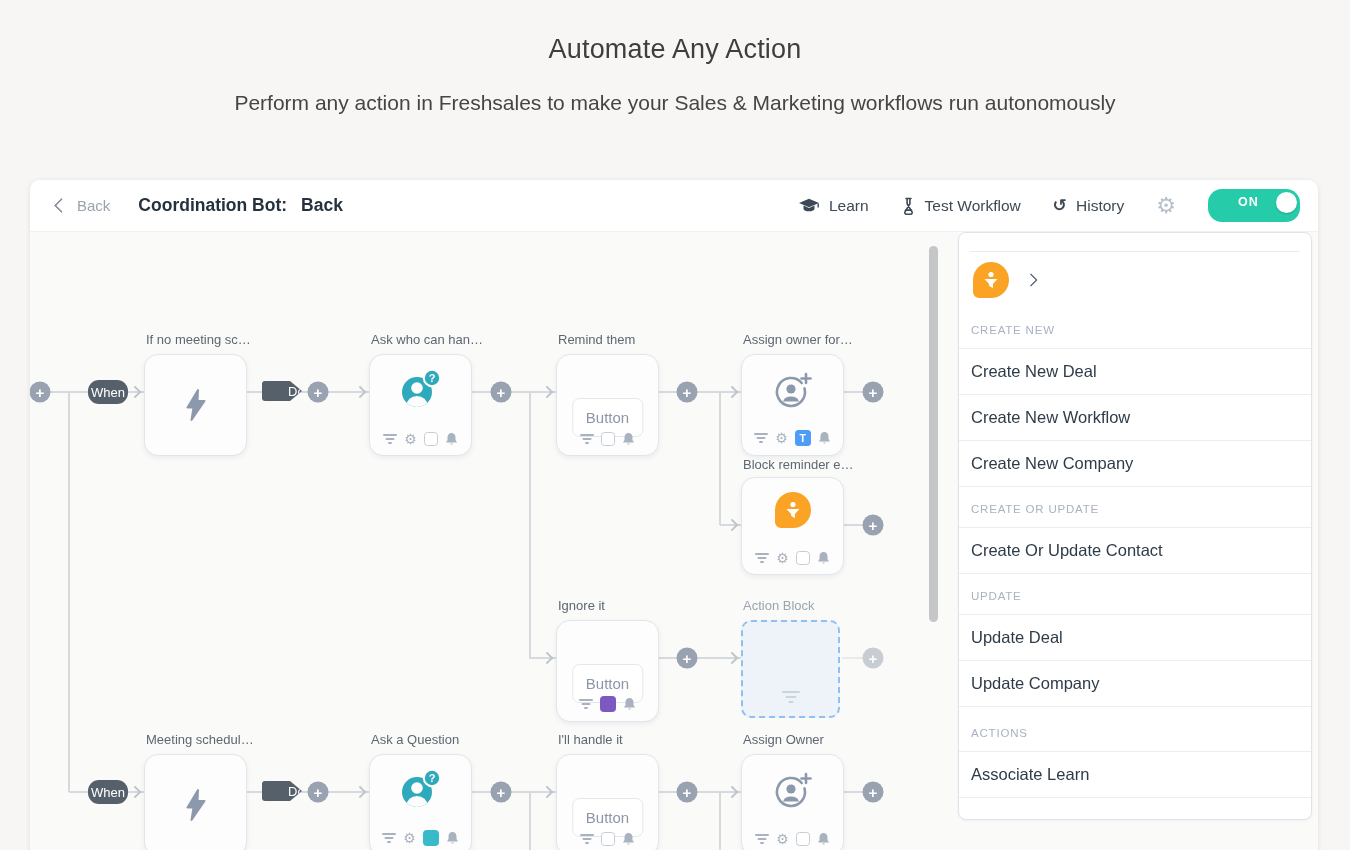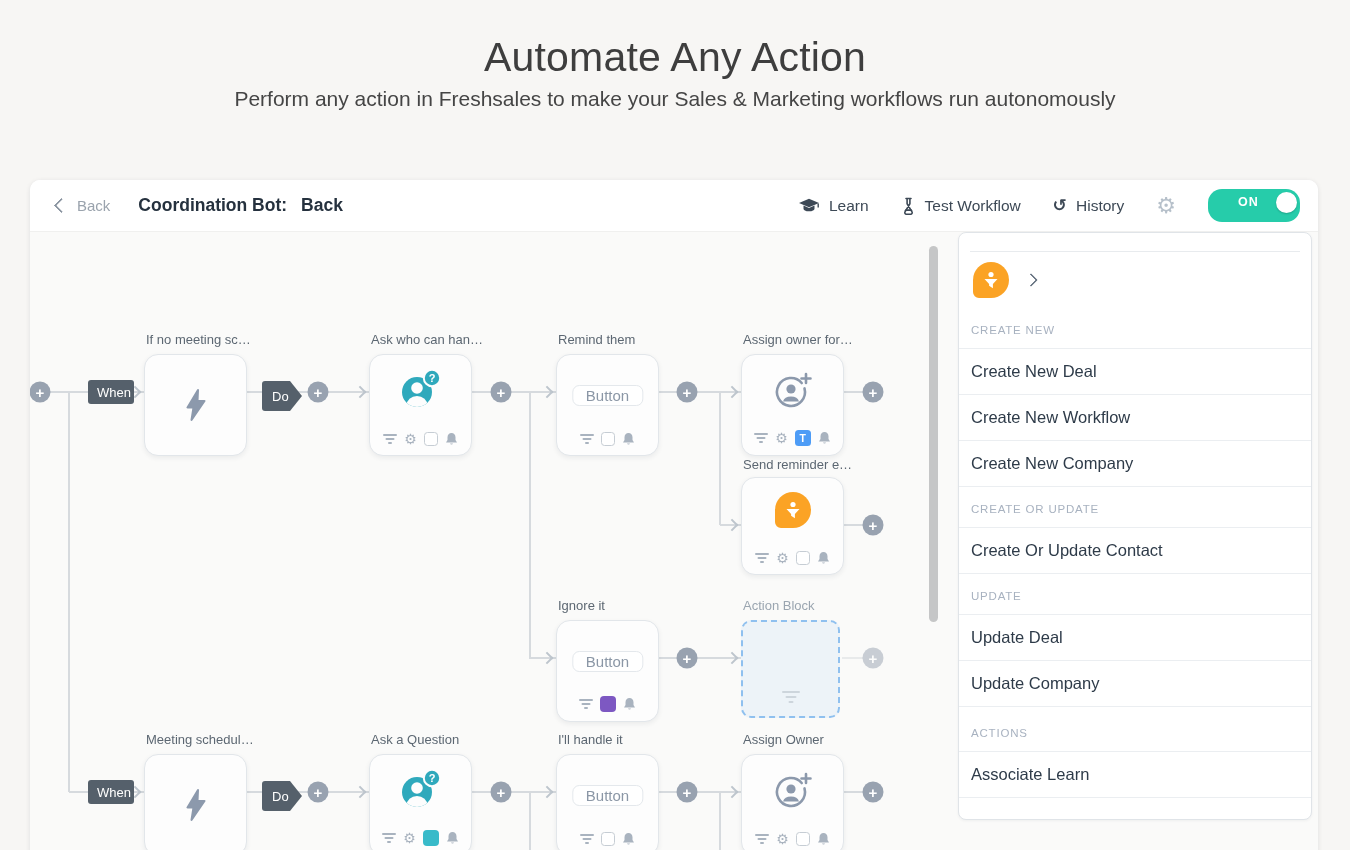--- a/index.html
+++ b/index.html
@@ -1,20 +1,20 @@
 <!DOCTYPE html>
 <html><head>
 <meta charset="utf-8">
 <style>
   html,body{margin:0;padding:0;}
   .stage{position:relative;width:1350px;height:850px;overflow:hidden;background:#f7f6f4;
          font-family:"Liberation Sans",sans-serif;}
   
   .hero{text-align:center;padding-top:34px;}
-  .hero h1{margin:0 0 4px;font-size:41px;font-weight:400;color:#3e3e3e;letter-spacing:.2px;}
+  .hero h1{margin:0 0 24px;font-size:27px;font-weight:400;color:#3e3e3e;letter-spacing:.2px;}
   .hero p{margin:4px auto;max-width:900px;font-size:21px;line-height:1.38;color:#454545;}
   
   .card{position:absolute;left:30px;top:180px;width:1288px;height:690px;background:#fff;
         border-radius:10px;box-shadow:0 1px 5px rgba(20,30,50,.10);}
   
   .toolbar{position:absolute;top:0;left:0;right:0;height:52px;display:flex;align-items:center;
            justify-content:space-between;padding:0 18px 0 26px;box-sizing:border-box;
            border-bottom:1px solid #f0f0ef;border-radius:10px 10px 0 0;background:#fff;z-index:5;}
   .tb-left{display:flex;align-items:center;gap:28px;}
   .back-btn{display:flex;align-items:center;gap:10px;color:#9aa3ad;font-size:15px;cursor:pointer;}
@@ -34,33 +34,33 @@
   .canvas{position:absolute;top:52px;left:0;right:0;bottom:0;background:#fafaf9;overflow:hidden;
           border-radius:0 0 10px 10px;}
   .hl{position:absolute;height:2px;background:#d6dade;}
   .vl{position:absolute;width:2px;background:#d6dade;}
   .faint{opacity:.5;}
   .plus{position:absolute;width:21px;height:21px;border-radius:50%;background:#98a2b0;
         transform:translate(-50%,-50%);display:flex;align-items:center;justify-content:center;cursor:pointer;}
   .plus::before{content:"+";color:#fff;font-size:15px;font-weight:700;line-height:1;margin-top:-1px;}
   .arr{position:absolute;width:7px;height:7px;border-top:2px solid #bdc5cd;border-right:2px solid #bdc5cd;
        transform:translate(-60%,-50%) rotate(45deg);}
-  .badge-when{position:absolute;width:40px;height:24px;background:#55606b;border-radius:3px;color:#fff;
-              font-size:13px;display:flex;align-items:center;justify-content:center;padding-left:6px;}
-  .tag-do{position:absolute;width:40px;height:30px;background:#55606b;color:#fff;font-size:13px;
-          display:flex;align-items:center;padding-left:10px;box-sizing:border-box;
+  .badge-when{position:absolute;width:40px;height:24px;background:#55606b;border-radius:11px;color:#fff;
+              font-size:13px;display:flex;align-items:center;justify-content:center;}
+  .tag-do{position:absolute;width:40px;height:20px;background:#55606b;color:#fff;font-size:13px;
+          display:flex;align-items:center;padding-left:26px;box-sizing:border-box;
           clip-path:polygon(0 0,70% 0,100% 50%,70% 100%,0 100%);border-radius:3px;}
   .node{position:absolute;width:101px;height:100px;background:#fdfdfd;border:1px solid #e2e6ea;
         border-radius:14px;box-shadow:0 2px 5px rgba(30,40,60,.07);cursor:pointer;}
   .nlabel{position:absolute;font-size:13px;color:#5c6772;white-space:nowrap;}
   .nlabel-muted{color:#9aa5b0;}
   .nicon-center{position:absolute;inset:0;display:flex;align-items:center;justify-content:center;}
   .nicon-top{position:absolute;top:13px;left:0;right:0;display:flex;justify-content:center;}
-  .chip{position:absolute;top:30px;left:50%;transform:translateX(-50%);border:1.5px solid #e4e8ec;
-        border-radius:7px;background:#fff;color:#8b97a6;font-size:15px;padding:1px 13px;white-space:nowrap;}
+  .chip{position:absolute;top:43px;left:50%;transform:translateX(-50%);border:1.5px solid #e4e8ec;
+        border-radius:7px;background:#fff;color:#8b97a6;font-size:15px;padding:10px 13px;white-space:nowrap;}
   .nfooter{position:absolute;bottom:9px;left:0;right:0;display:flex;justify-content:center;
            align-items:center;gap:7px;}
   .f-gear{font-size:14px;color:#a9b3bf;}
   .f-check{width:14px;height:14px;border:1.5px solid #c6cdd4;border-radius:3.5px;background:#fff;box-sizing:border-box;}
   .f-t{width:16px;height:16px;background:#4d9cf6;border-radius:3.5px;color:#fff;font-size:10.5px;
        font-weight:700;display:flex;align-items:center;justify-content:center;}
   .f-purple{width:16px;height:16px;background:#7d58c2;border-radius:4px;}
   .f-teal{width:16px;height:16px;background:#38bac9;border-radius:4px;}
   .action-blk{position:absolute;width:99px;height:98px;border:2px dashed #8fc0ef;border-radius:10px;
               background:#edf3f8;box-sizing:border-box;cursor:pointer;}
@@ -291,21 +291,21 @@
           <span class="f-t">T</span>
           <span>
               <svg width="13" height="14" viewBox="0 0 13 14" fill="#a9b3bf">
                 <path d="M6.5 1c-2.4 0-4 1.8-4 4.2V8L1 10.5h11L10.5 8V5.2C10.5 2.8 8.9 1 6.5 1z"></path>
                 <path d="M5 11.5a1.6 1.6 0 0 0 3 0z"></path>
               </svg>
             </span>
         </div>
       </div>
 
-      <div class="nlabel" style="left:713px;top:225px;">Send reminder e…</div>
+      <div class="nlabel" style="left:713px;top:225px;">Block reminder e…</div>
       <div class="node" style="left:711px;top:245px;height:96px;">
         <div class="nicon-top" style="top:14px;">
           <div class="fs-drop">
             <svg width="20" height="20" viewBox="0 0 20 20" fill="#fff">
                 <circle cx="10" cy="4.5" r="2.6"></circle>
                 <path d="M3.5 9h13l-4.6 5v4.2l-3.8-2.4v-1.8z"></path>
               </svg>
           </div>
         </div>
         <div class="nfooter">

